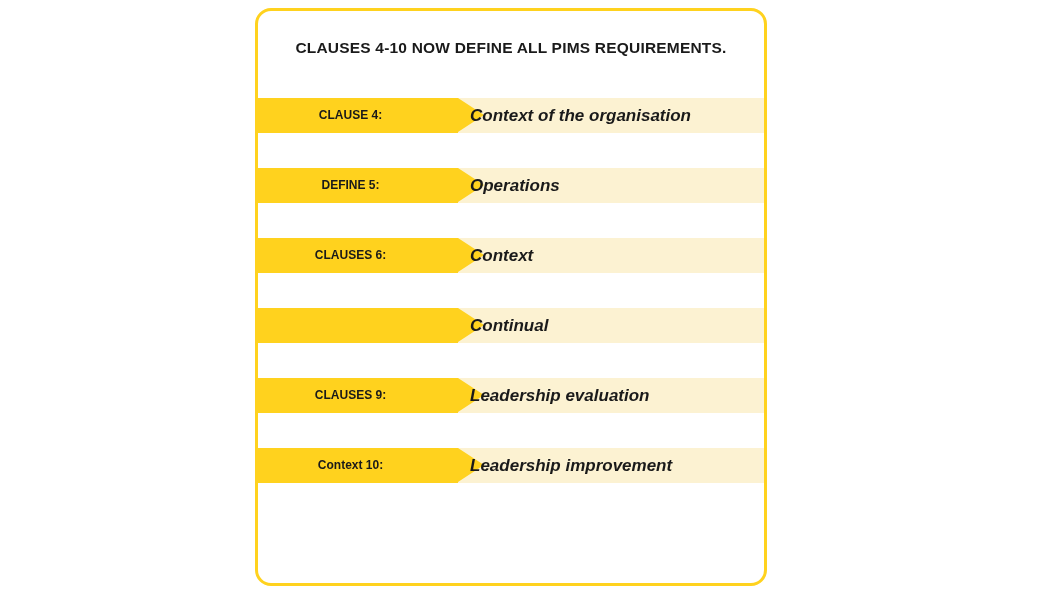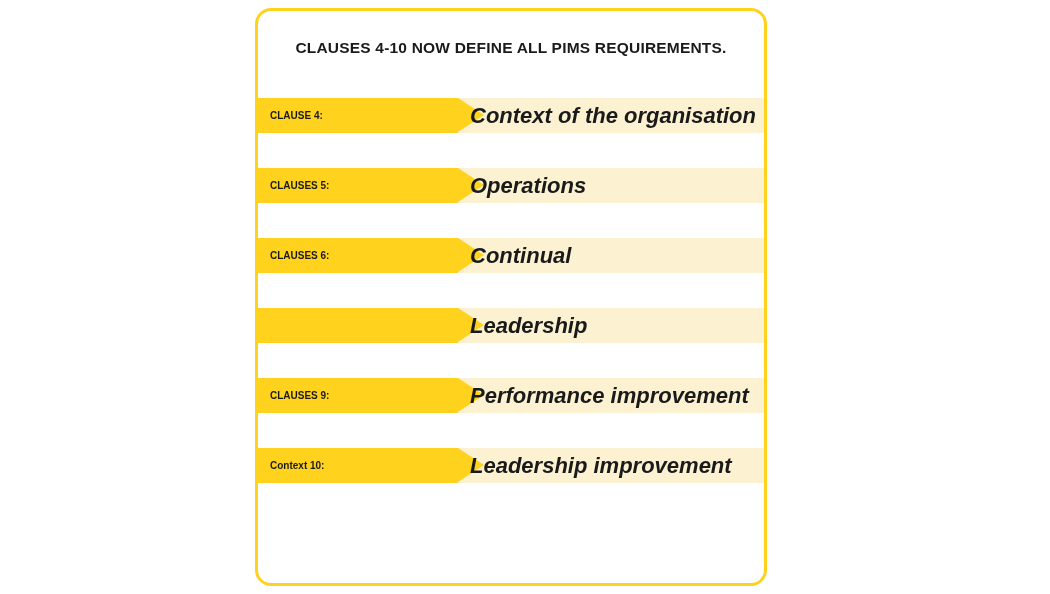--- a/index.html
+++ b/index.html
@@ -74,38 +74,38 @@
     left: 200px;
     top: 0;
     width: 0;
     height: 0;
     border-top: 17.5px solid transparent;
     border-bottom: 17.5px solid transparent;
     border-left: 26px solid #FFD21E;
   }
   .row .clause-label {
     position: absolute;
-    left: 12px;
+    left: 0;
     top: 0;
     width: 185px;
     height: 35px;
     line-height: 35px;
-    text-align: left;
-    font-size: 10px;
+    text-align: center;
+    font-size: 12px;
     font-weight: bold;
     color: #1a1a1a;
     box-sizing: border-box;
   }
   .row .clause-text {
     position: absolute;
     left: 212px;
     top: 0;
     height: 35px;
     line-height: 35px;
-    font-size: 22px;
+    font-size: 17px;
     font-style: italic;
     font-weight: bold;
     color: #1a1a1a;
     white-space: nowrap;
   }
   .row .under-white {
     position: absolute;
     left: 0;
     top: 35px;
     width: 200px;
@@ -129,49 +129,49 @@
         <div class="arrow-head"></div>
         <div class="clause-label">CLAUSE 4:</div>
         <div class="clause-text">Context of the organisation</div>
         <div class="under-white"></div>
       </div>
 
       <div class="row">
         <div class="band"></div>
         <div class="arrow"></div>
         <div class="arrow-head"></div>
-        <div class="clause-label">CLAUSES 5:</div>
+        <div class="clause-label">DEFINE 5:</div>
         <div class="clause-text"> Operations</div>
         <div class="under-white"></div>
       </div>
 
       <div class="row">
         <div class="band"></div>
         <div class="arrow"></div>
         <div class="arrow-head"></div>
         <div class="clause-label">CLAUSES 6:</div>
-        <div class="clause-text">Continual</div>
+        <div class="clause-text">Context</div>
         <div class="under-white"></div>
       </div>
 
 
       <div class="row">
         <div class="band"></div>
         <div class="arrow"></div>
         <div class="arrow-head"></div>
-        <div class="clause-text">Leadership</div>
+        <div class="clause-text">Continual</div>
         <div class="under-white"></div>
       </div>
 
       <div class="row">
         <div class="band"></div>
         <div class="arrow"></div>
         <div class="arrow-head"></div>
         <div class="clause-label">CLAUSES 9:</div>
-        <div class="clause-text">Performance improvement</div>
+        <div class="clause-text">Leadership evaluation</div>
         <div class="under-white"></div>
       </div>
 
       <div class="row">
         <div class="band"></div>
         <div class="arrow"></div>
         <div class="arrow-head"></div>
         <div class="clause-label">Context 10:</div>
         <div class="clause-text">Leadership improvement</div>
         <div class="under-white"></div>

